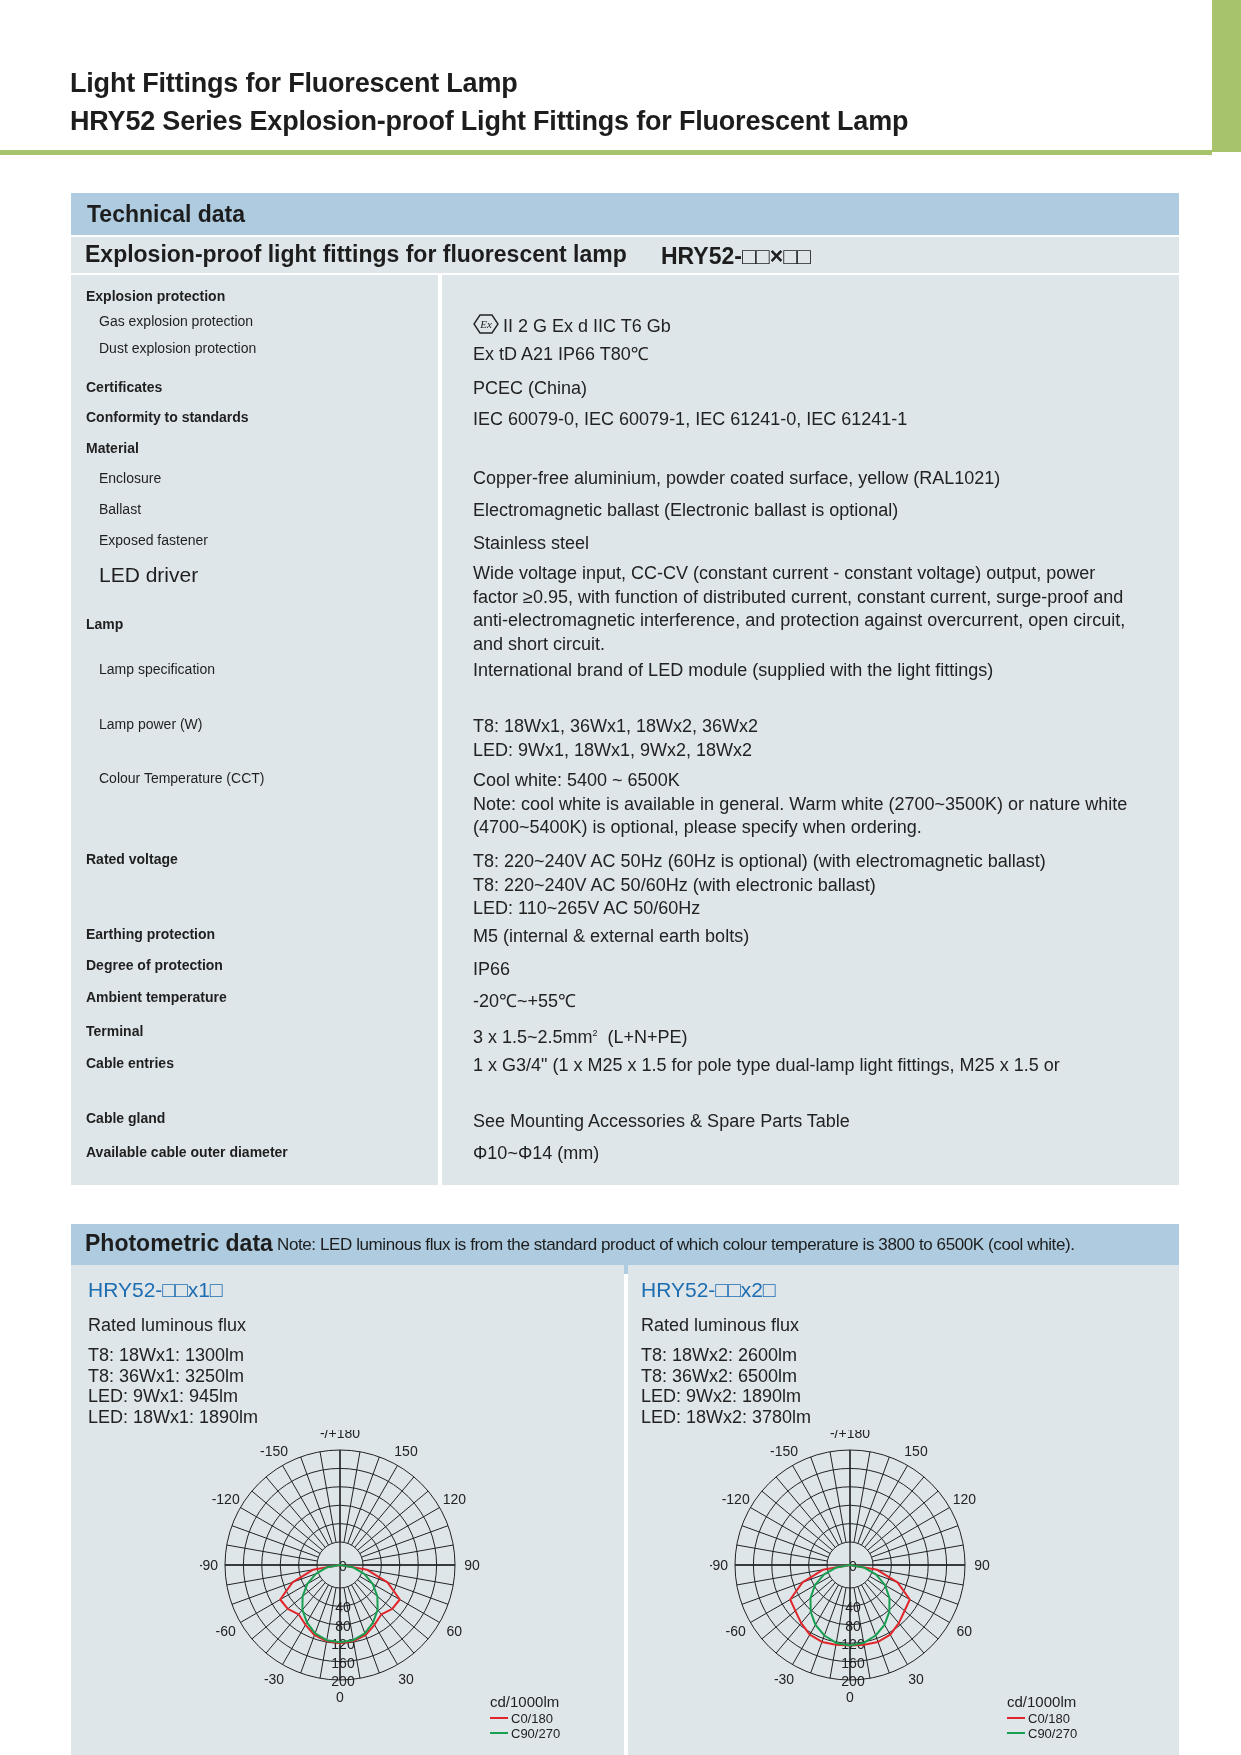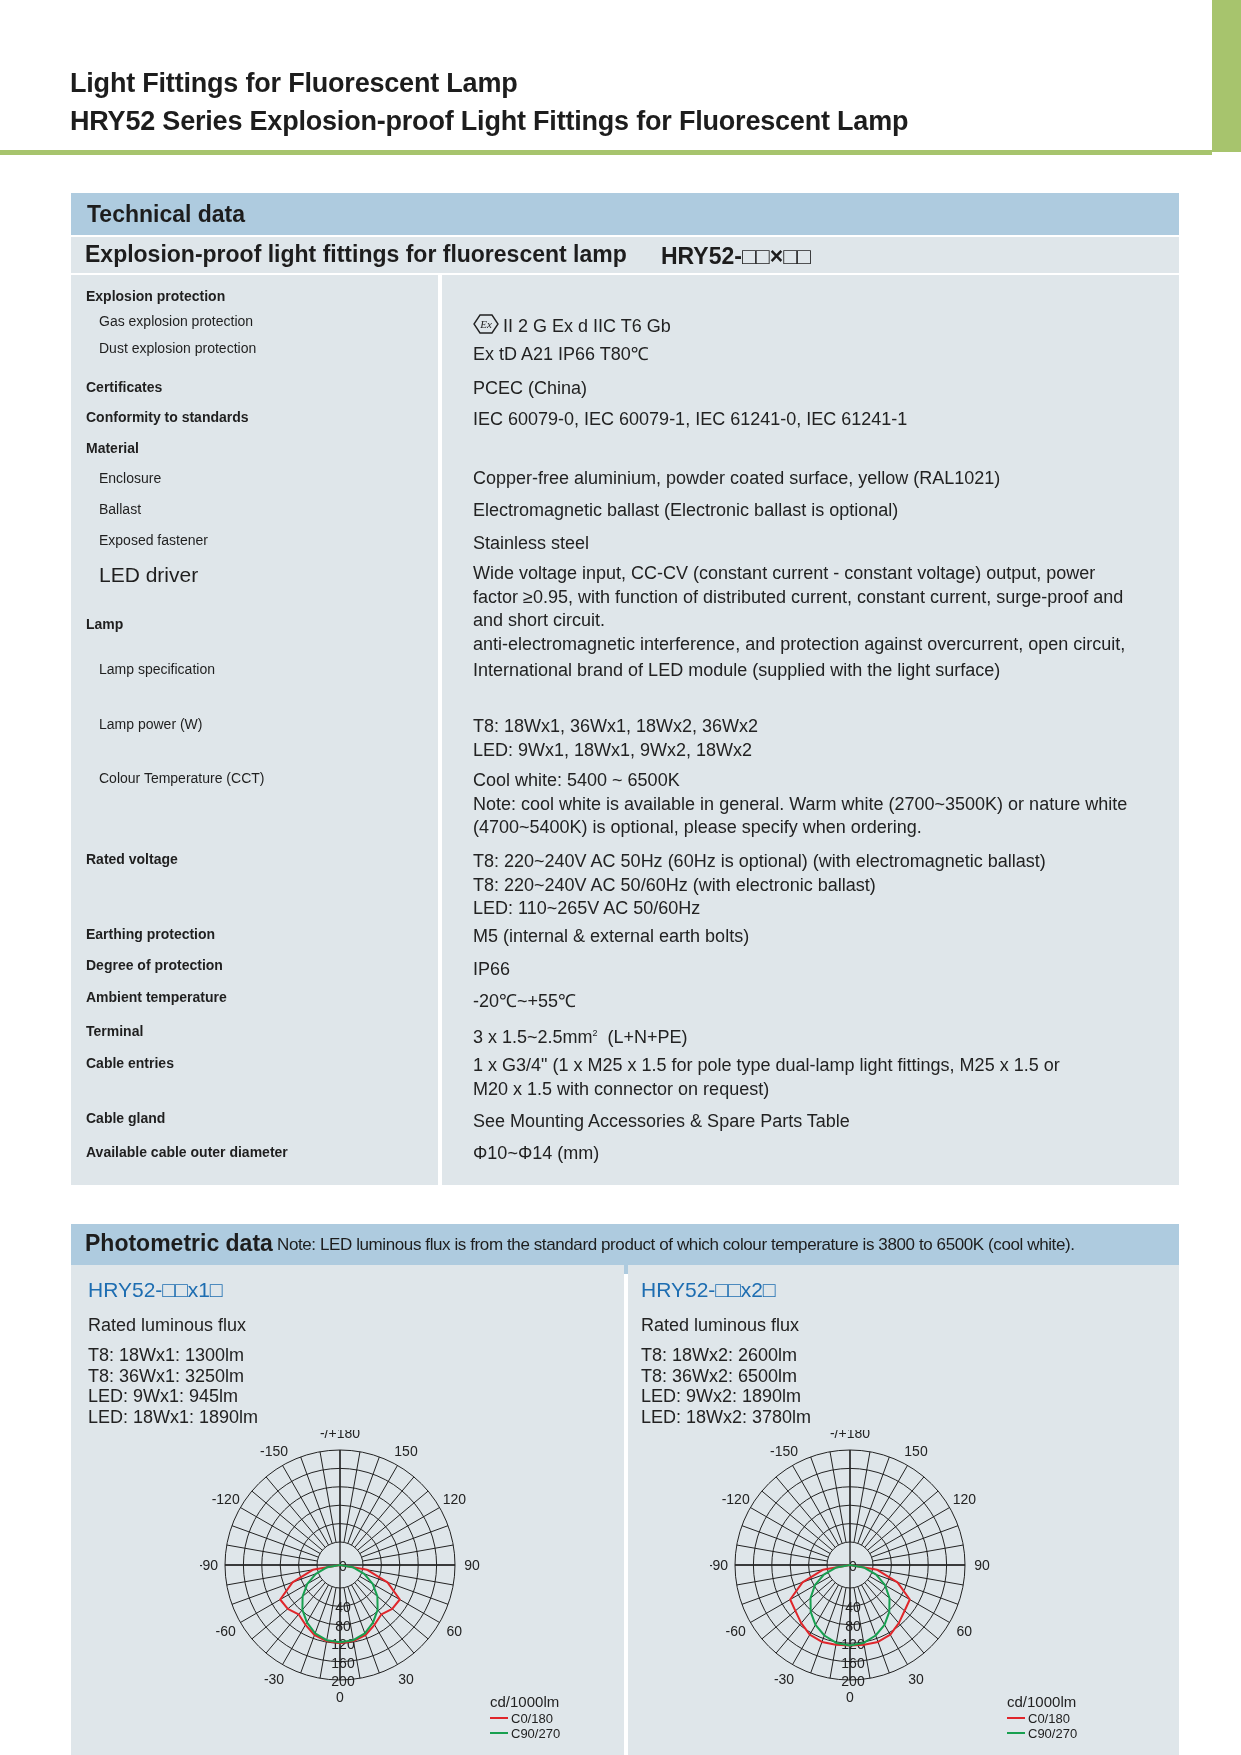--- a/index.html
+++ b/index.html
@@ -94,25 +94,25 @@
 </div>
 <div class="val" style="top:343px">Ex tD A21 IP66 T80℃</div>
 <div class="val" style="top:377px">PCEC (China)</div>
 <div class="val" style="top:408px">IEC 60079-0, IEC 60079-1, IEC 61241-0, IEC 61241-1</div>
 <div class="val" style="top:467px">Copper-free aluminium, powder coated surface, yellow (RAL1021)</div>
 <div class="val" style="top:499px">Electromagnetic ballast (Electronic ballast is optional)</div>
 <div class="val" style="top:532px">Stainless steel</div>
 <div class="val" style="top:562px">
   <div>Wide voltage input, CC-CV (constant current - constant voltage) output, power</div>
   <div>factor ≥0.95, with function of distributed current, constant current, surge-proof and</div>
+  <div>anti-electromagnetic interference, and protection against overcurrent, open circuit,</div>
   <div>and short circuit.</div>
-  <div>anti-electromagnetic interference, and protection against overcurrent, open circuit,</div>
 </div>
 <div class="val" style="top:659px">
-  <div>International brand of LED module (supplied with the light surface)</div>
+  <div>International brand of LED module (supplied with the light fittings)</div>
 </div>
 <div class="val" style="top:715px">
   <div>T8: 18Wx1, 36Wx1, 18Wx2, 36Wx2</div>
   <div>LED: 9Wx1, 18Wx1, 9Wx2, 18Wx2</div>
 </div>
 <div class="val" style="top:769px">
   <div>Cool white: 5400 ~ 6500K</div>
   <div>Note: cool white is available in general. Warm white (2700~3500K) or nature white</div>
   <div>(4700~5400K) is optional, please specify when ordering.</div>
 </div>
@@ -122,21 +122,20 @@
   <div>LED: 110~265V AC  50/60Hz</div>
 </div>
 <div class="val" style="top:925px">M5 (internal &amp; external earth bolts)</div>
 <div class="val" style="top:958px">IP66</div>
 <div class="val" style="top:990px">-20℃~+55℃</div>
 <div class="val" style="top:1022px">
   <span>3 x 1.5~2.5mm</span><sup style="font-size:9px">2</sup><span style="white-space:pre">  (L+N+PE)</span>
 </div>
 <div class="val" style="top:1054px">
   <div>1 x G3/4" (1 x M25 x 1.5 for pole type dual-lamp light fittings, M25 x 1.5 or</div>
-  <div>M20 x 1.5 with connector on request)</div>
 </div>
 <div class="val" style="top:1110px">See Mounting Accessories &amp; Spare Parts Table</div>
 <div class="val" style="top:1142px">Φ10~Φ14 (mm)</div>
 
 <div class="photo-head">
   <span class="ph-title">Photometric data</span>
   <span class="ph-note">Note: LED luminous flux is from the standard product of which colour temperature is 3800 to 6500K (cool white).</span>
 </div>
 
 <div class="photo-col c1">

